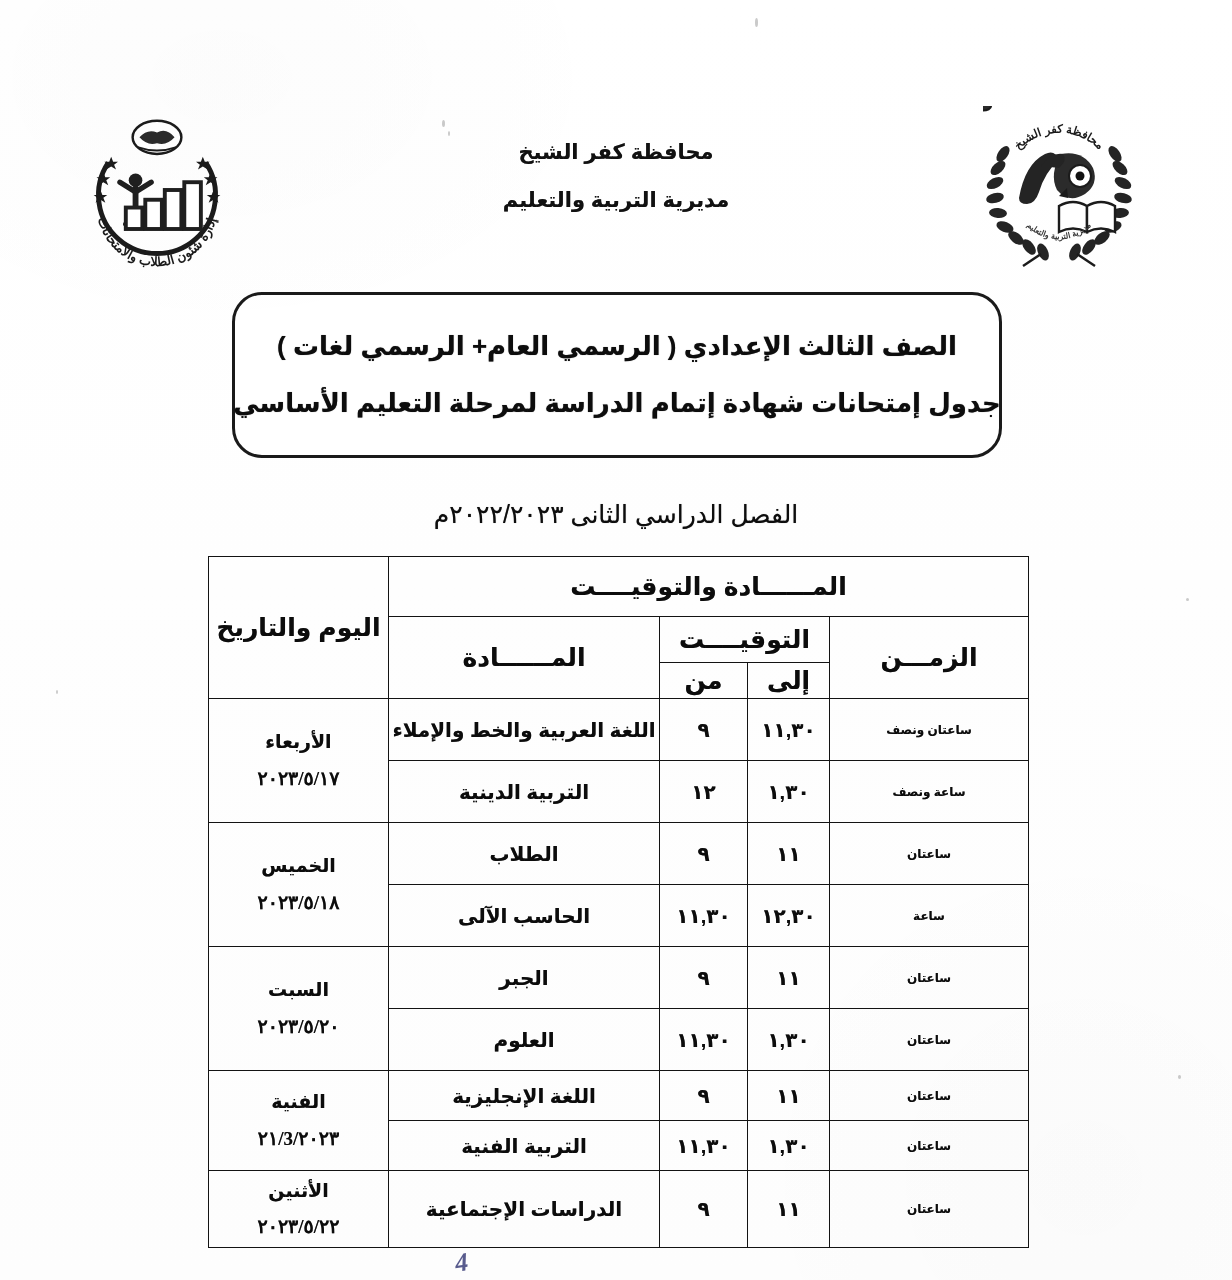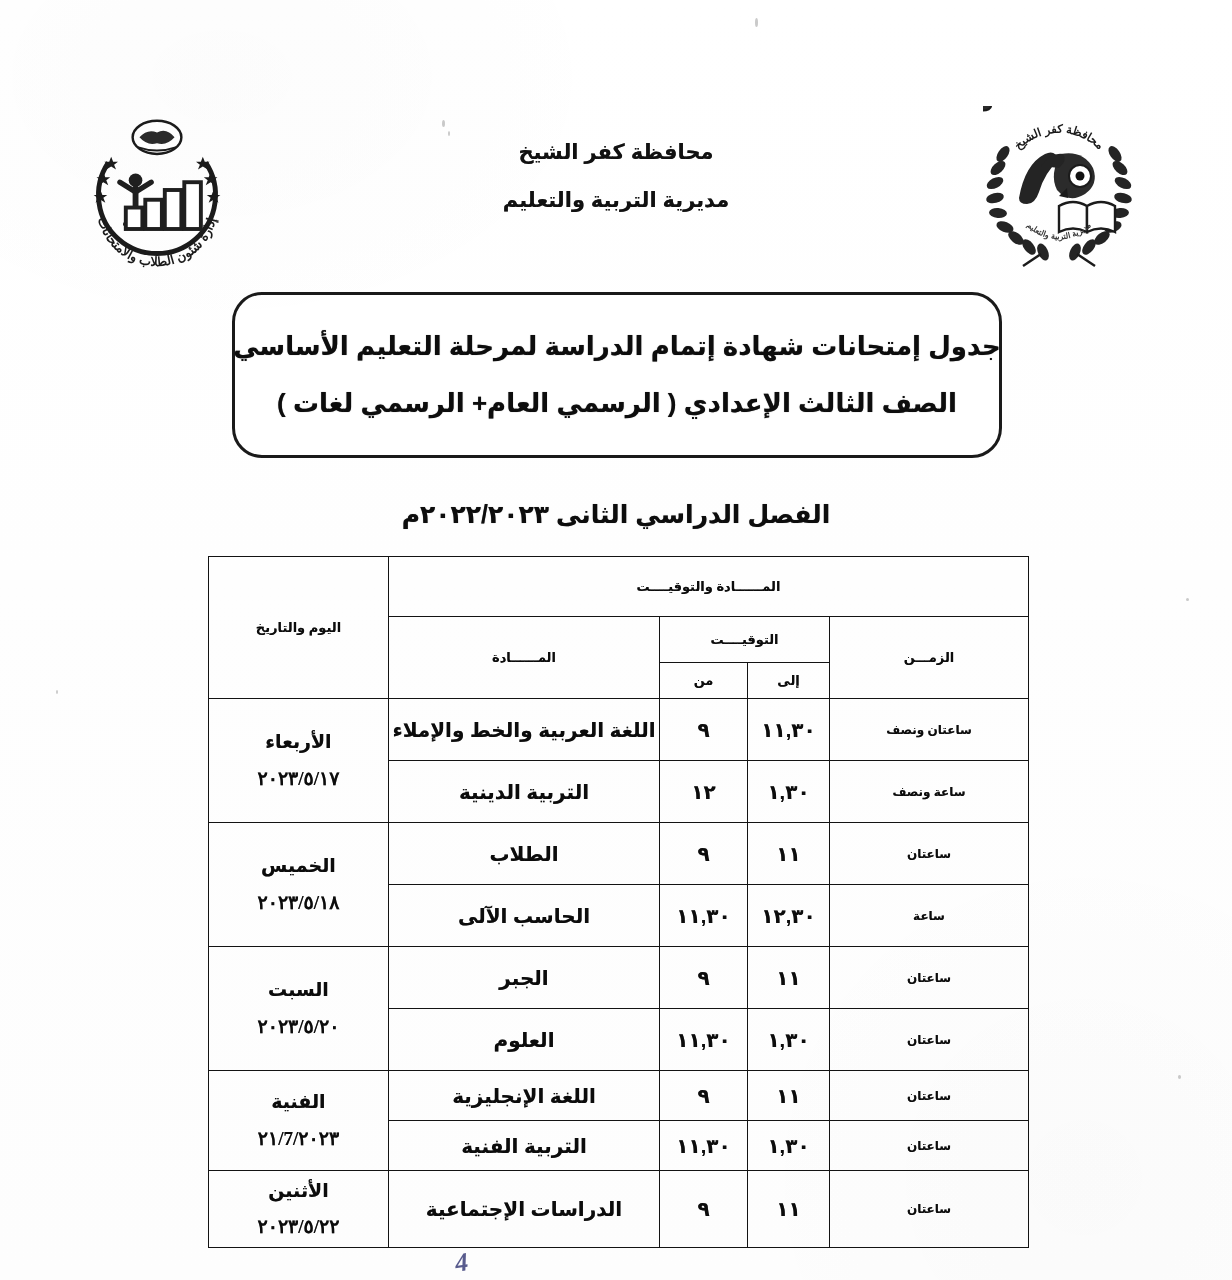--- a/index.html
+++ b/index.html
@@ -68,21 +68,21 @@
     color: #0d0d0d;
     white-space: nowrap;
     text-shadow: 0 0 .8px rgba(0,0,0,.6);
   }
 
   
   .semester {
     position: absolute; left: 0; right: 0; top: 500px;
     text-align: center;
     font-family: "Liberation Sans", "DejaVu Sans", sans-serif;
-    font-weight: bold;
+    font-weight: normal;
     font-size: 25px;
     color: #0d0d0d;
     text-shadow: 0 0 .7px rgba(0,0,0,.55);
   }
 
   
   .tbl-wrap {
     position: absolute;
     left: 209px; top: 556px;
     width: 820px;
@@ -95,21 +95,21 @@
   }
   table.sched th, table.sched td {
     border: 1.6px solid #131313;
     text-align: center;
     vertical-align: middle;
     font-weight: bold;
     color: #0c0c0c;
     padding: 2px 3px;
     text-shadow: 0 0 .5px rgba(0,0,0,.5);
   }
-  table.sched th { font-size: 13px; }
+  table.sched th { font-size: 25px; }
   .th-span      { height: 60px;  font-size: 20px; letter-spacing: .5px; }
   .th-mid       { height: 46px; }
   .th-sub       { height: 36px; font-size: 19px; }
   .th-day       { font-size: 20px; }
 
   td.c-time     { font-size: 20px; }
   td.c-subject  { font-size: 20px; }
   td.c-duration { font-size: 12px; }
   td.c-day {
     font-size: 19px;
@@ -243,22 +243,22 @@
     </text>
   </svg>
 </div>
 
 <div class="hdr-lines">
   <div class="hdr-line">محافظة كفر الشيخ</div>
   <div class="hdr-line">مديرية التربية والتعليم</div>
 </div>
 
 <div class="title-box">
+  <div class="title-line">الصف الثالث الإعدادي ( الرسمي العام+ الرسمي لغات  )</div>
   <div class="title-line">جدول إمتحانات شهادة إتمام الدراسة لمرحلة التعليم الأساسي</div>
-  <div class="title-line">الصف الثالث الإعدادي ( الرسمي العام+ الرسمي لغات  )</div>
 </div>
 
 <div class="semester">الفصل الدراسي الثانى ٢٠٢٢/٢٠٢٣م</div>
 
 <div class="tbl-wrap">
   <table class="sched">
     <colgroup>
       <col style="width:199px">
       <col style="width:82px">
       <col style="width:88px">
@@ -333,21 +333,21 @@
         <td class="c-subject">العلوم</td>
       </tr>
 
       <tr class="r-short">
         <td class="c-duration">ساعتان</td>
         <td class="c-time">١١</td>
         <td class="c-time">٩</td>
         <td class="c-subject">اللغة الإنجليزية</td>
         <td class="c-day" rowspan="2">
           <span class="d-name">الفنية</span>
-          <span class="d-date">٢٠٢٣/7/٢١</span>
+          <span class="d-date">٢٠٢٣/3/٢١</span>
         </td>
       </tr>
       <tr class="r-short">
         <td class="c-duration">ساعتان</td>
         <td class="c-time">١,٣٠</td>
         <td class="c-time">١١,٣٠</td>
         <td class="c-subject">التربية الفنية</td>
       </tr>
 
       <tr class="r-tall">

